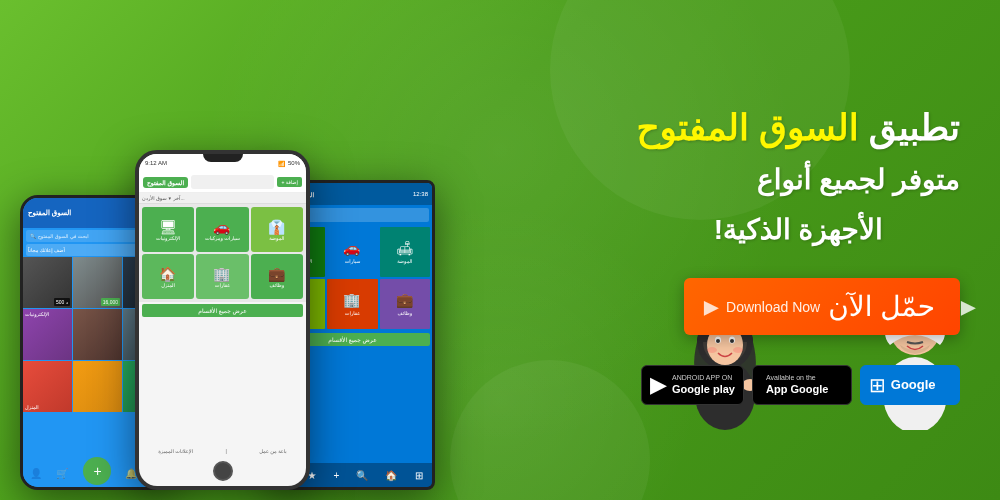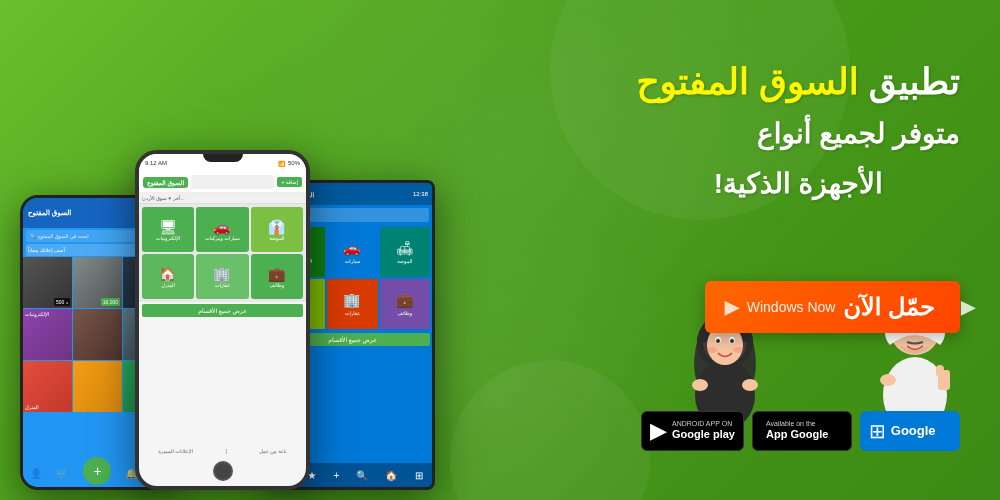--- a/index.html
+++ b/index.html
@@ -289,21 +289,20 @@
       position: absolute;
       right: 0;
       top: 0;
       width: 500px;
       height: 500px;
       display: flex;
       flex-direction: column;
       align-items: flex-end;
       justify-content: center;
       padding: 30px 40px 20px 20px;
-      gap: 48px;
     }
 
     .main-title {
       color: white;
       font-size: 36px;
       font-weight: bold;
       text-align: right;
       direction: rtl;
       line-height: 1.3;
       text-shadow: 1px 1px 3px rgba(0,0,0,0.2);
@@ -391,22 +390,22 @@
       content: '▶';
       color: rgba(255,255,255,0.8);
       font-size: 18px;
       position: absolute;
       right: -15px;
       top: 50%;
       transform: translateY(-50%);
     }
 
     .download-btn .arabic-text {
-      font-size: 24px;
-      font-weight: bold;
+      font-size: 28px;
+      font-weight: normal;
     }
 
     .download-btn .english-text {
       font-size: 14px;
       font-weight: normal;
       opacity: 0.9;
     }
 
     .btn-wrapper {
       position: relative;
@@ -775,21 +774,21 @@
         تطبيق <span class="highlight">السوق المفتوح</span>
       </div>
       <div class="sub-title">متوفر لجميع أنواع</div>
       <div class="sub-title2">الأجهزة الذكية!</div>
     </div>
 
     <div class="btn-wrapper">
       <button class="download-btn">
         <span class="arabic-text">حمّل الآن</span>
         <span style="display:flex;flex-direction:column;align-items:flex-start;">
-          <span class="english-text">Windows Now</span>
+          <span class="english-text">Download Now</span>
         </span>
         <span style="margin-left:5px;font-size:18px;color:rgba(255,255,255,0.8);">▶</span>
       </button>
     </div>
 
     <div class="store-badges">
 
       <div class="store-badge">
         <div class="store-badge-icon">▶</div>
         <div class="store-badge-text">

